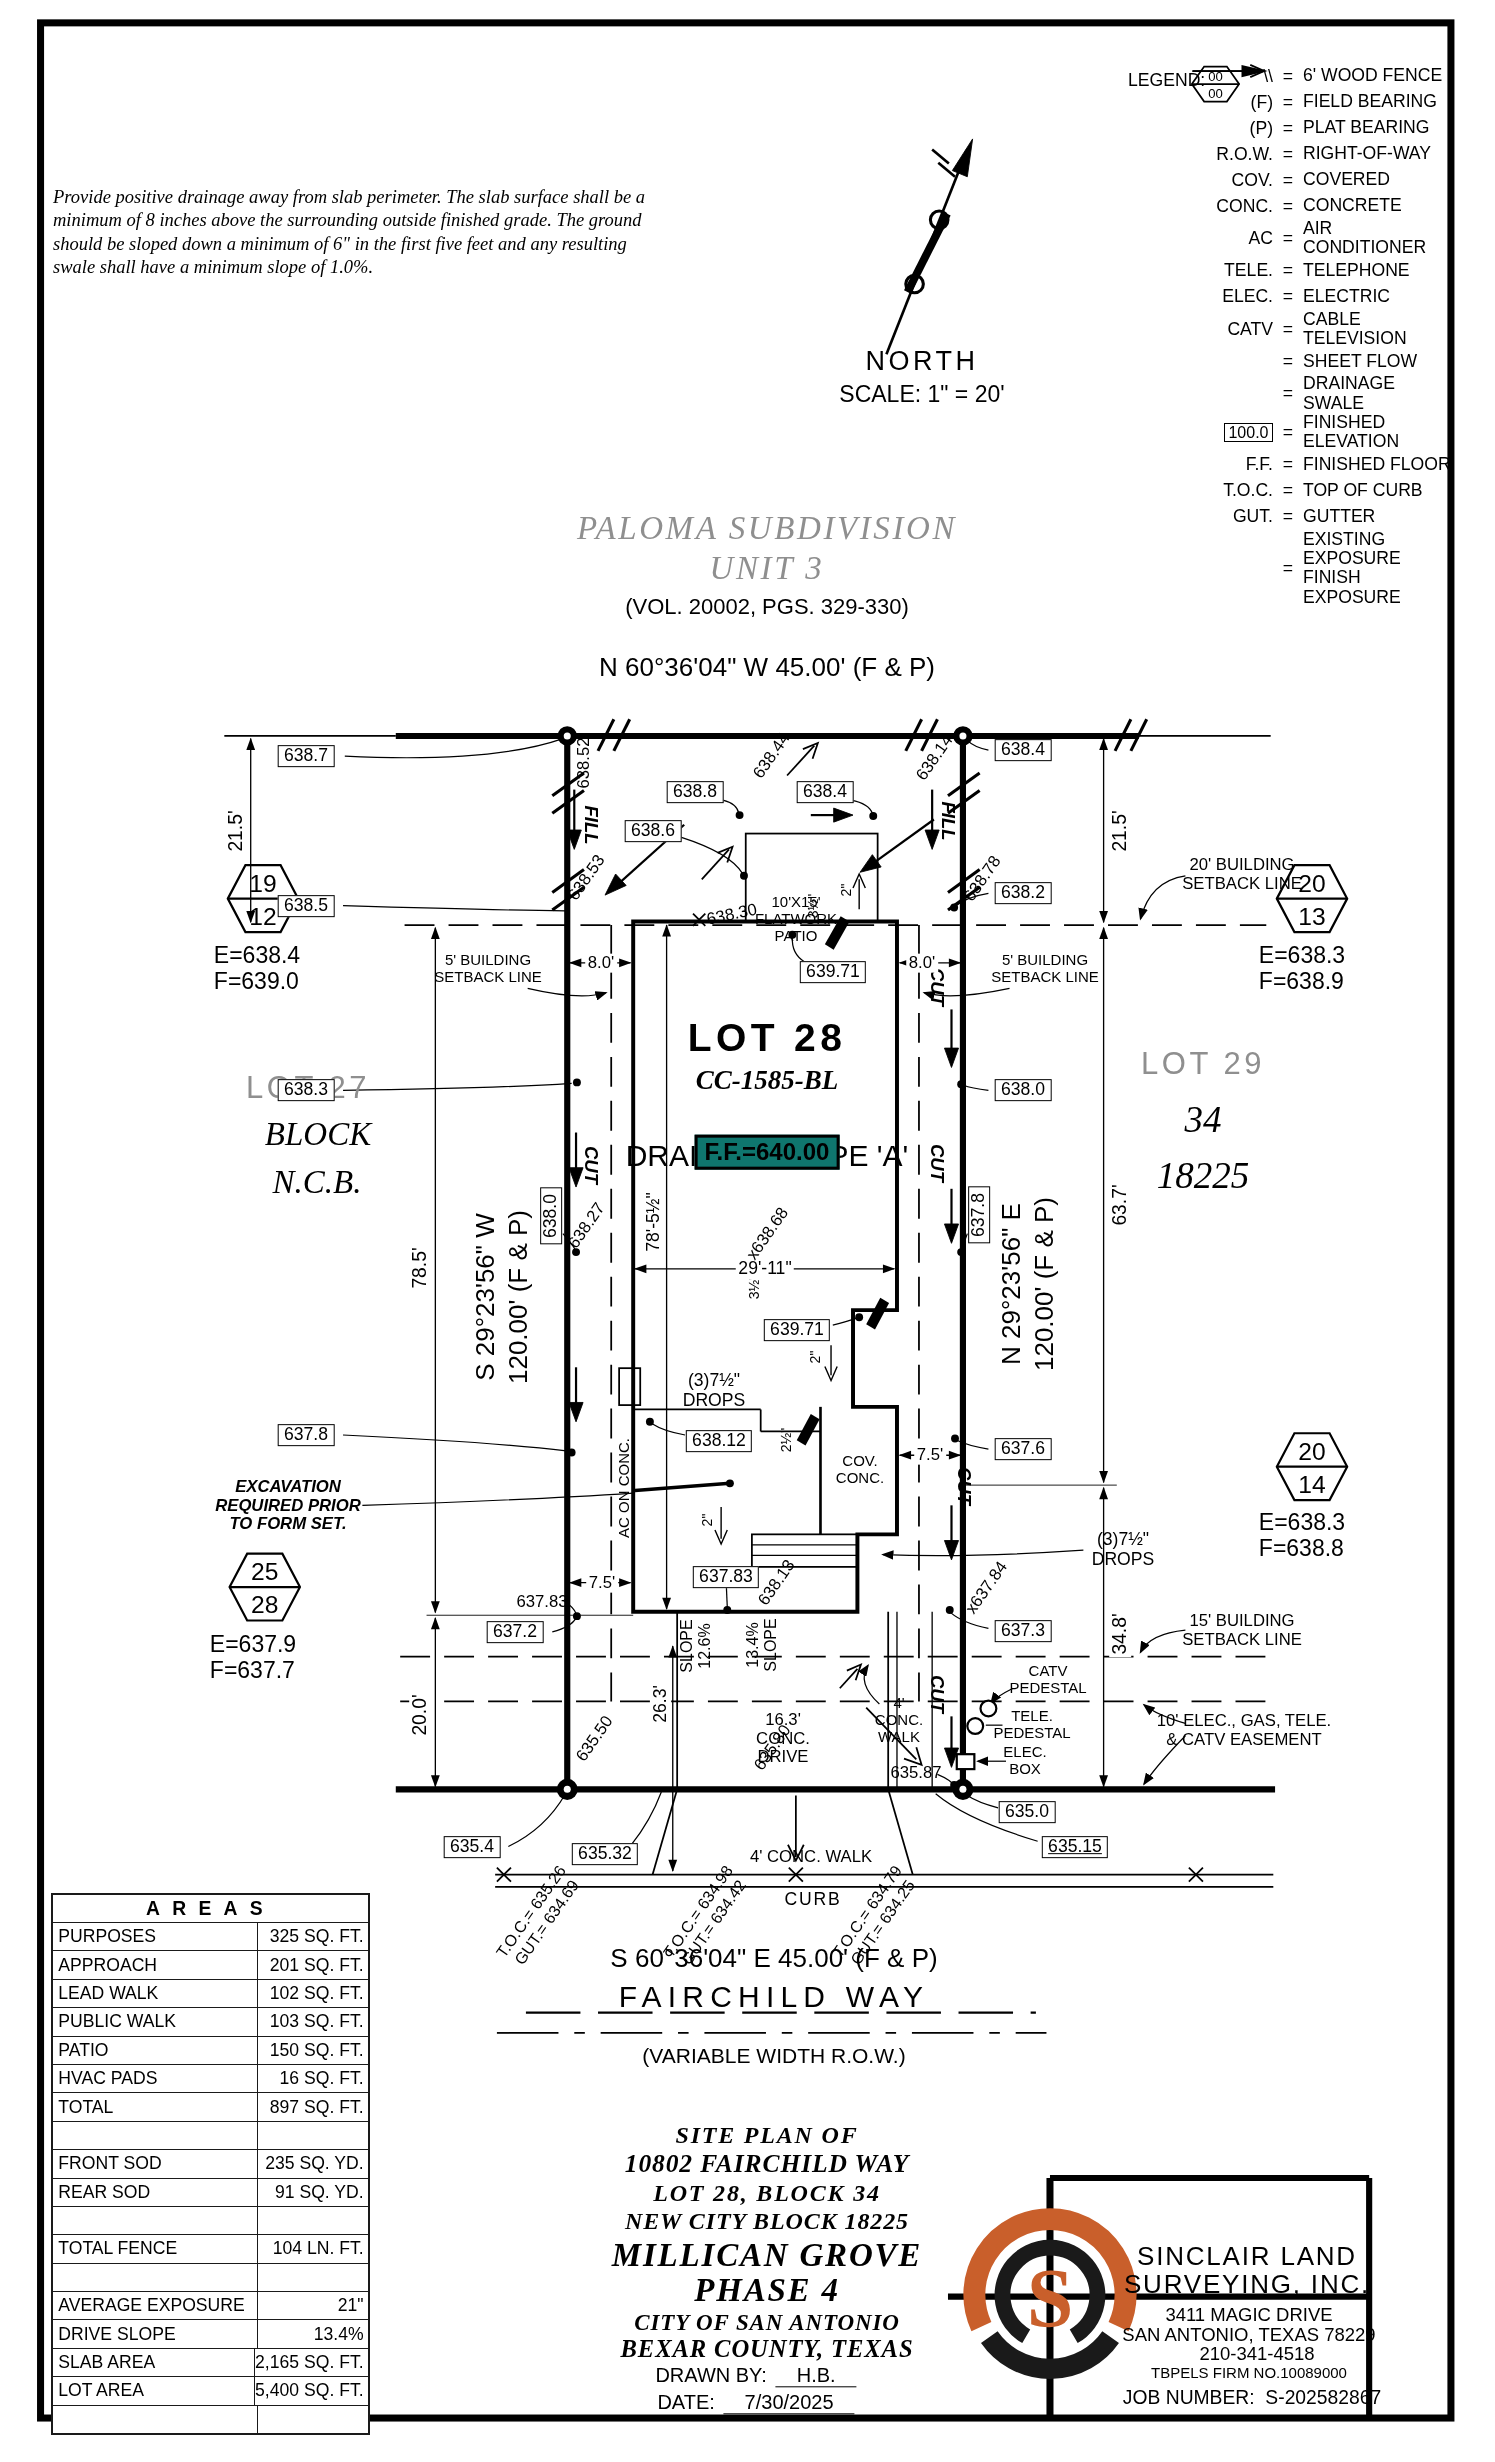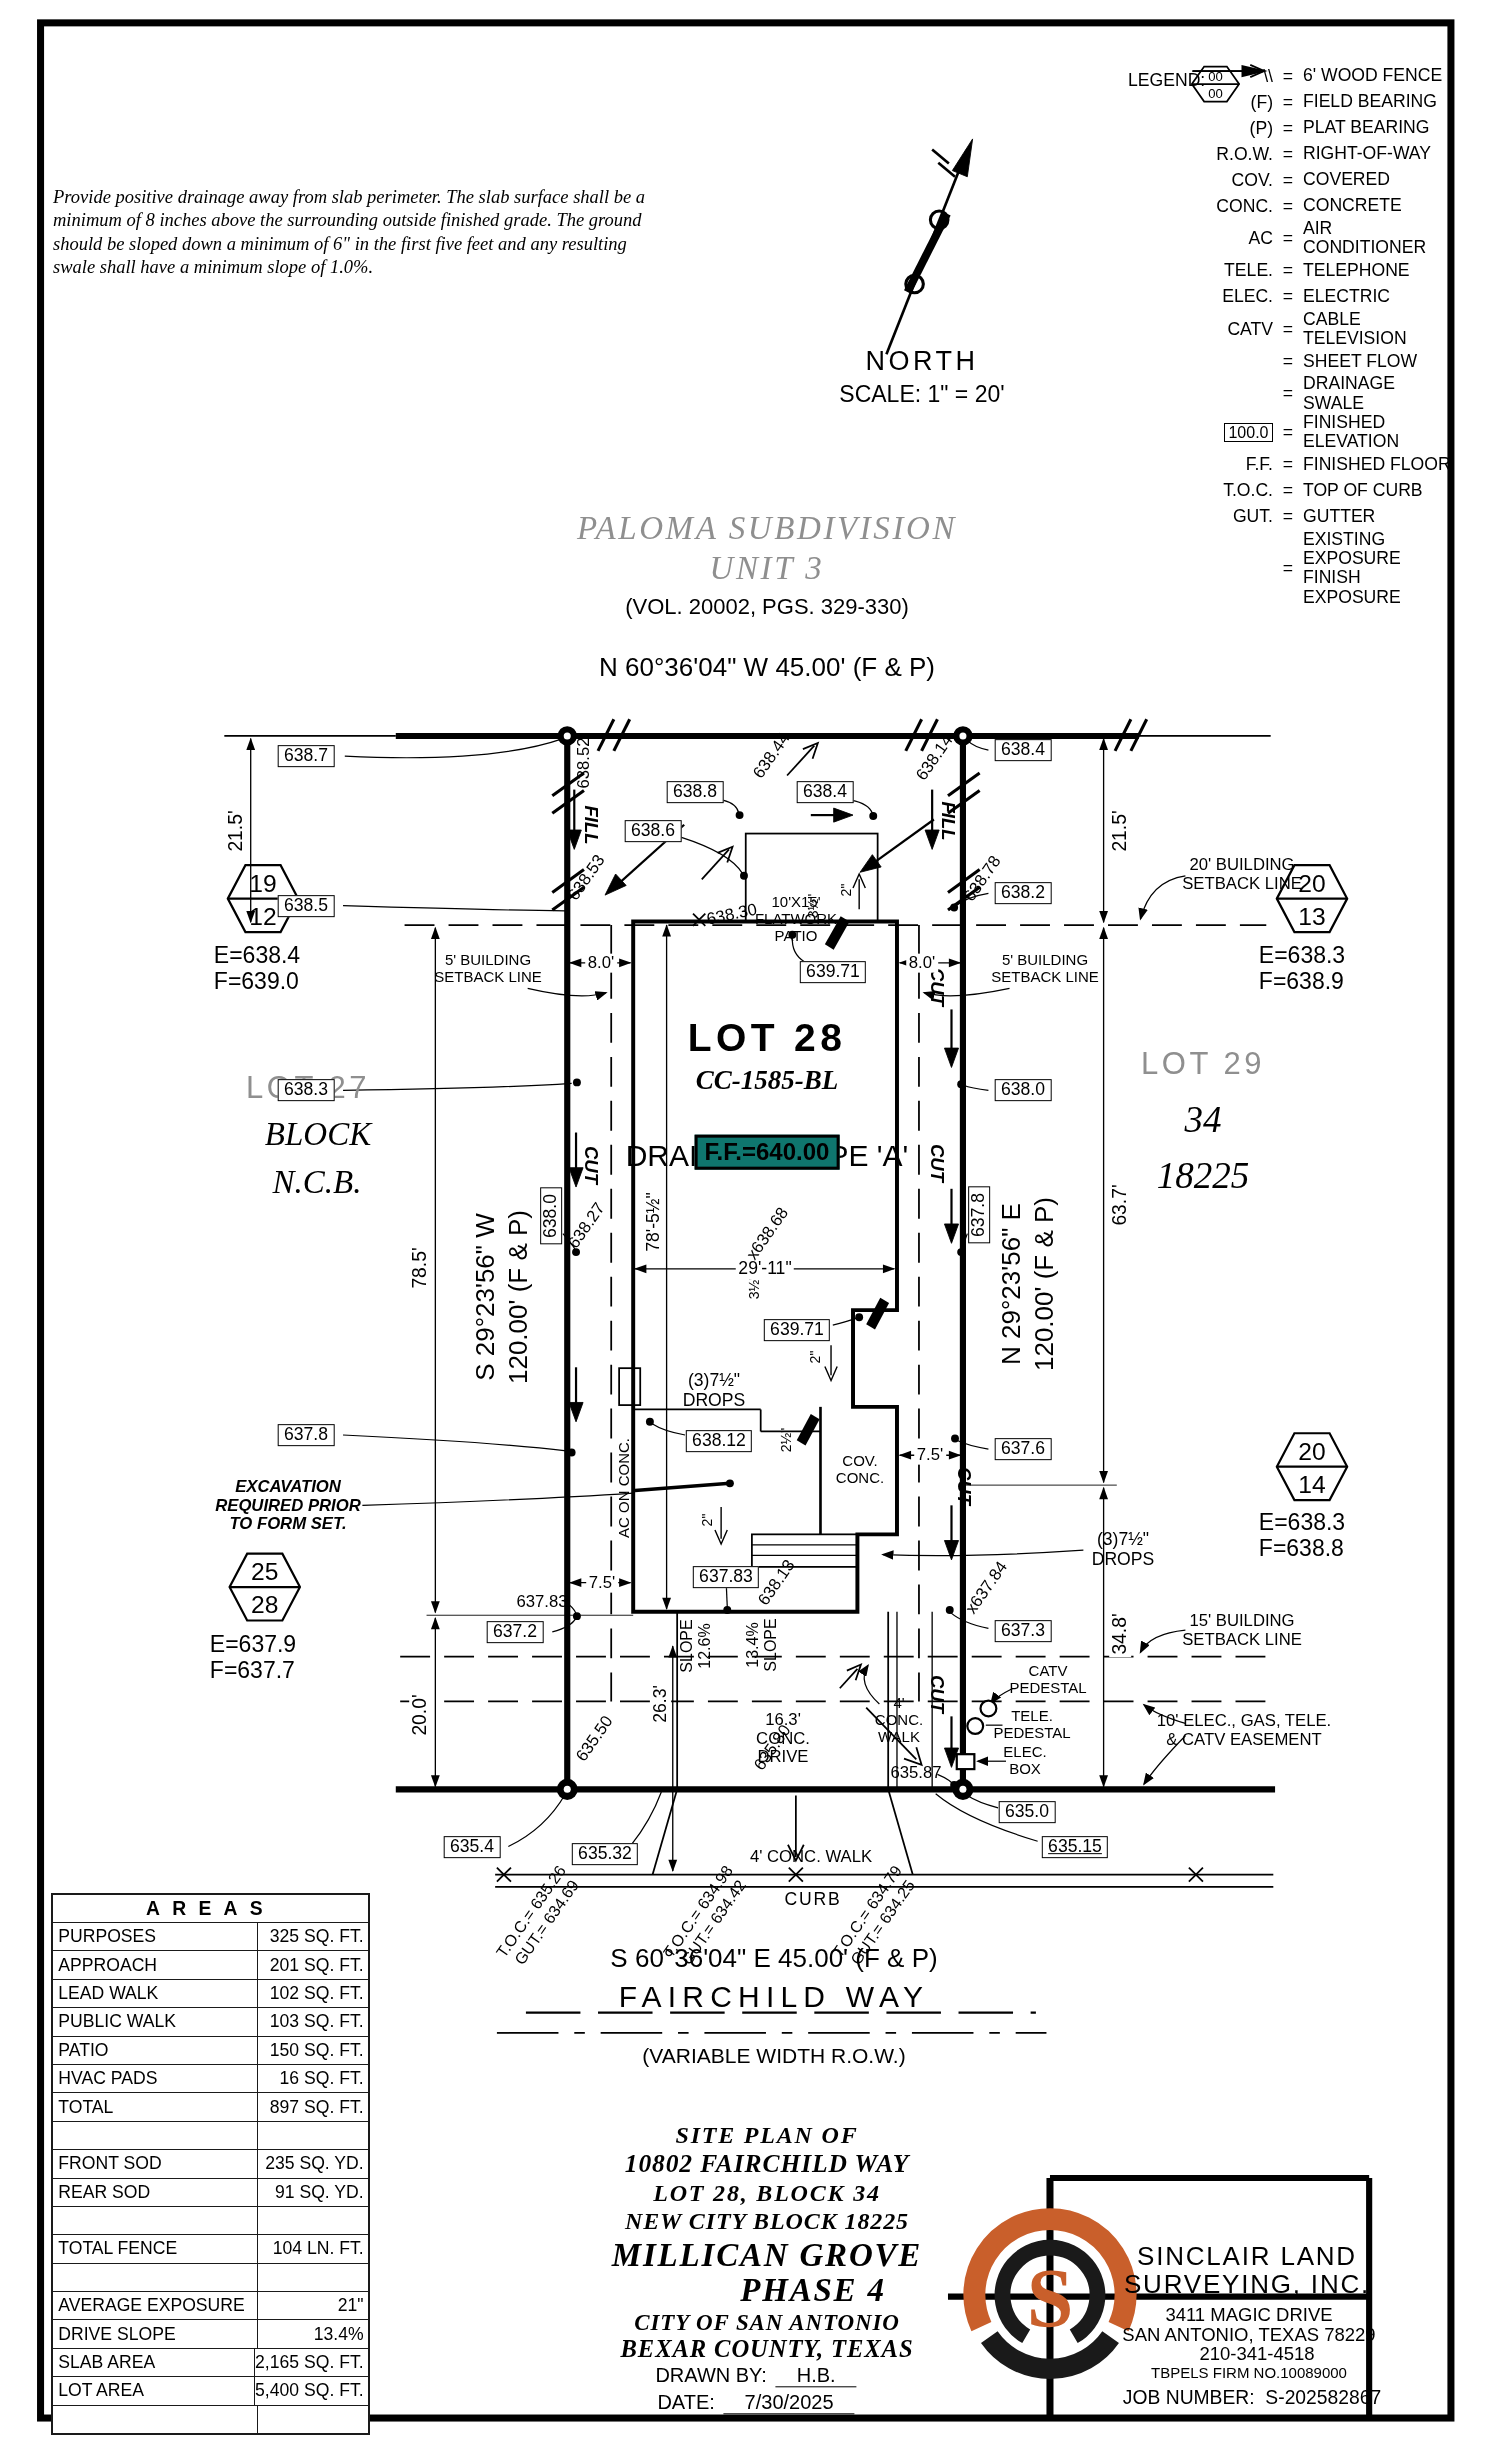--- a/index.html
+++ b/index.html
@@ -648,21 +648,21 @@
         <div class="alab"></div>
         <div class="aval"></div>
       </div>
 </div>
 
 <div class="lbl nw ser bi" style="left:767px;top:2135px;font-size:24px;letter-spacing:1.8px;">SITE PLAN OF</div>
 <div class="lbl nw ser bi" style="left:767px;top:2164px;font-size:25.5px;letter-spacing:0.9px;">10802 FAIRCHILD WAY</div>
 <div class="lbl nw ser bi" style="left:767px;top:2193px;font-size:24px;letter-spacing:1.8px;">LOT 28, BLOCK 34</div>
 <div class="lbl nw ser bi" style="left:767px;top:2221px;font-size:24px;letter-spacing:0.9px;">NEW CITY BLOCK 18225</div>
 <div class="lbl nw ser bi" style="left:767px;top:2255px;font-size:33px;letter-spacing:1.8px;">MILLICAN GROVE</div>
-<div class="lbl nw ser bi" style="left:767px;top:2290px;font-size:33px;letter-spacing:1.8px;margin-left:46px;">PHASE 4</div>
+<div class="lbl nw ser bi" style="left:767px;top:2290px;font-size:33px;letter-spacing:1.8px;">PHASE 4</div>
 <div class="lbl nw ser bi" style="left:767px;top:2323px;font-size:23px;letter-spacing:0.9px;">CITY OF SAN ANTONIO</div>
 <div class="lbl nw ser bi" style="left:767px;top:2349px;font-size:24.6px;letter-spacing:0.9px;">BEXAR COUNTY, TEXAS</div>
 <div class="lbl nw" style="left:756px;top:2376px;font-size:20px;"><span>DRAWN BY:</span><span class="ul">H.B.</span></div>
 <div class="lbl nw" style="left:756px;top:2403px;font-size:20px;"><span>DATE:</span><span class="ul">7/30/2025</span></div>
 
 <div class="lbl nw ser" style="left:1050px;top:2299px;font-size:84px;font-weight:bold;color:#c95f2b;">S</div>
 <div class="lbl nw" style="left:1247px;top:2257px;font-size:26px;letter-spacing:1.8px;">SINCLAIR LAND</div>
 <div class="lbl nw" style="left:1247px;top:2285px;font-size:26px;letter-spacing:1.8px;">SURVEYING, INC.</div>
 <div class="lbl nw" style="left:1249px;top:2315px;font-size:18.5px;">3411 MAGIC DRIVE</div>
 <div class="lbl nw" style="left:1249px;top:2335px;font-size:18.5px;">SAN ANTONIO, TEXAS 78229</div>

